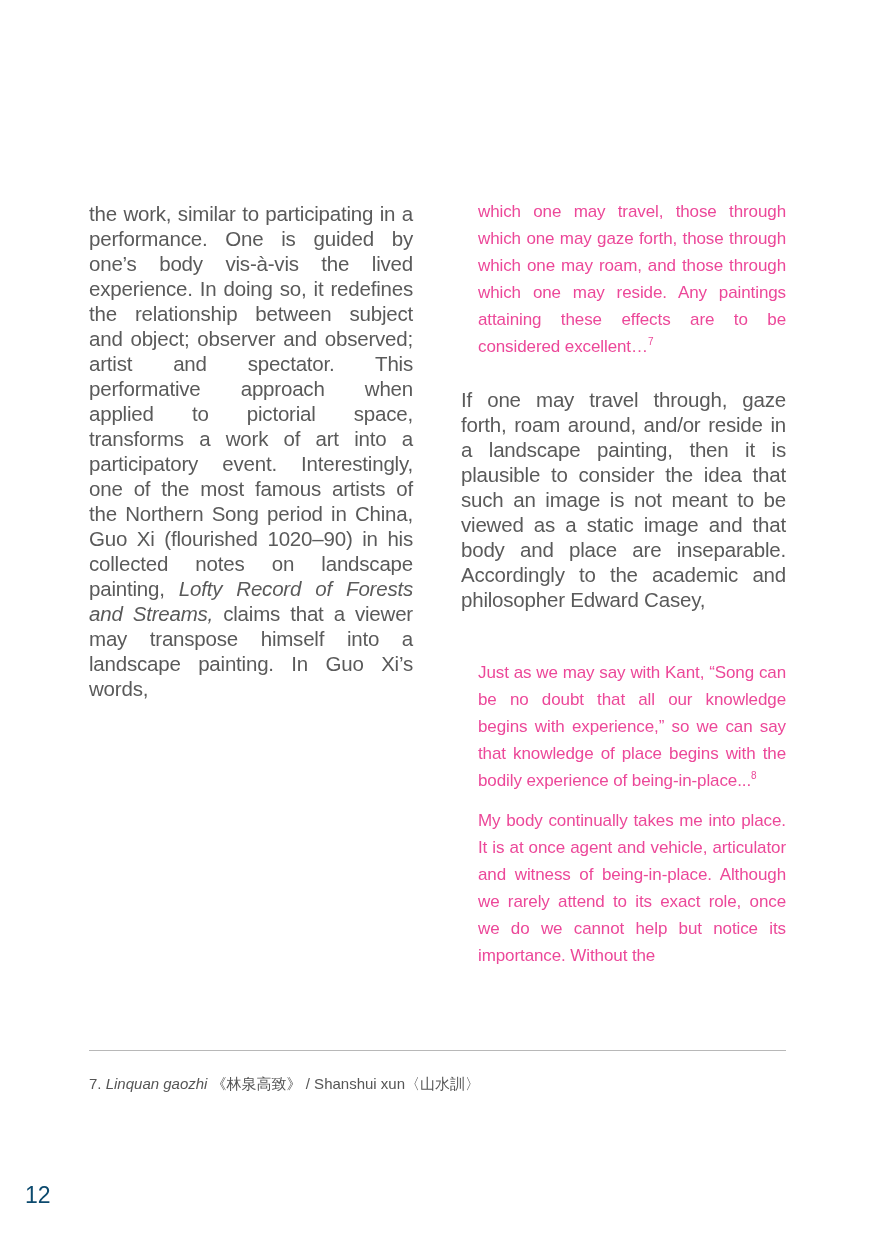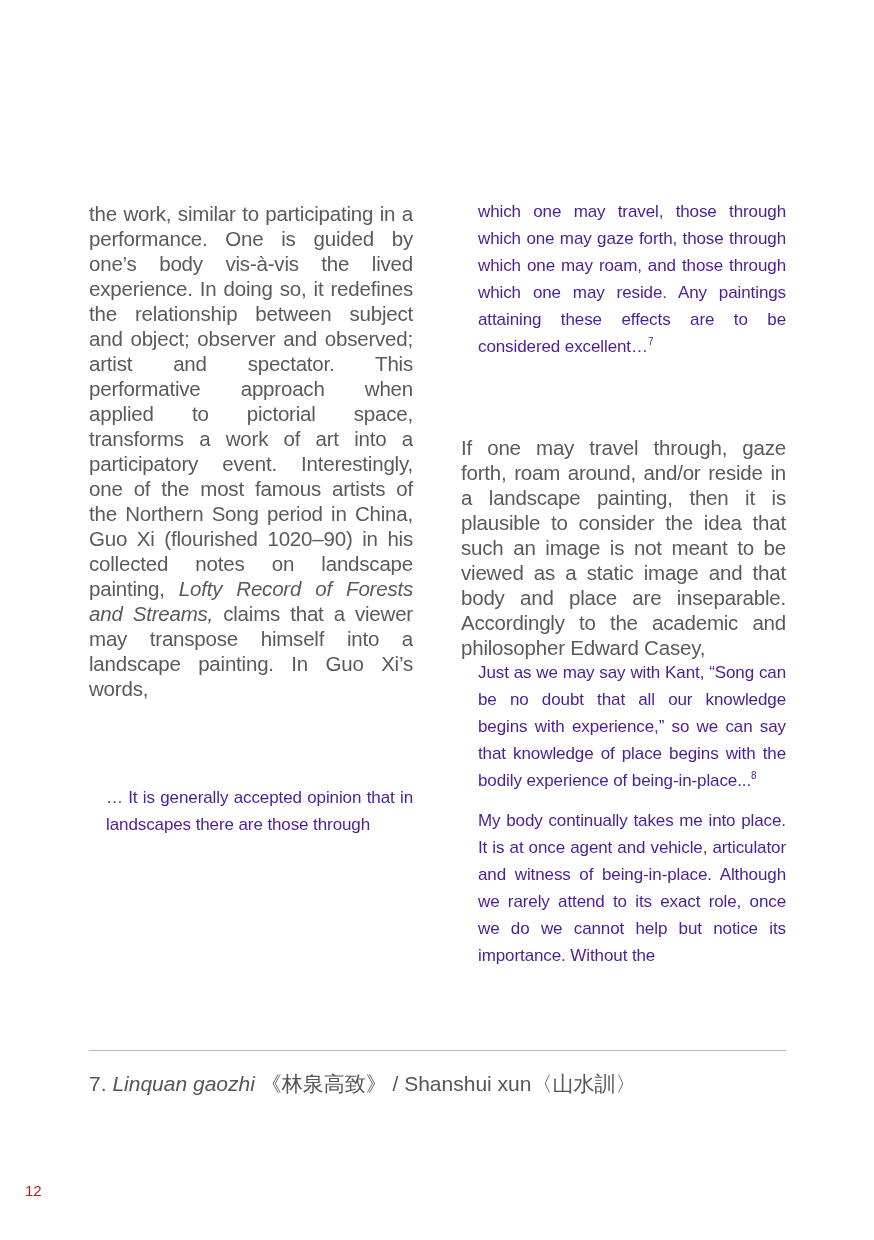--- a/index.html
+++ b/index.html
@@ -21,21 +21,21 @@
     }
     .body-text {
       font-size: 20.5px;
       line-height: 25px;
       color: #5a5a5a;
       letter-spacing: -0.2px;
     }
     .quote-text {
       font-size: 17px;
       line-height: 27px;
-      color: #4c1d95;
+      color: #ec4899;
       letter-spacing: -0.1px;
     }
     p { margin: 0; }
     .left-main {
       left: 89px;
       top: 201px;
       width: 324px;
     }
     .left-quote {
       left: 106px;
@@ -44,21 +44,20 @@
     }
     .right-quote1 {
       left: 478px;
       top: 198px;
       width: 308px;
     }
     .right-main {
       left: 461px;
       top: 387px;
       width: 325px;
-      margin-top: 48px;
     }
     .right-quote2 {
       left: 478px;
       top: 659px;
       width: 308px;
     }
     .gap-para { margin-top: 13px; }
     em { font-style: italic; }
     sup {
       font-size: 10px;
@@ -70,42 +69,41 @@
       left: 89px;
       top: 1050px;
       width: 697px;
       height: 1px;
       background: #b8b8b8;
     }
     .footnote {
       position: absolute;
       left: 89px;
       top: 1074px;
-      font-size: 21px;
+      font-size: 15px;
       line-height: 20px;
       color: #555555;
       white-space: nowrap;
     }
     .page-number {
       position: absolute;
       left: 25px;
       top: 1182px;
-      font-size: 15px;
-      color: #b91c1c;
+      font-size: 23px;
+      color: #0c4a6e;
     }
   </style>
 </head>
 <body>
 
 <div class="col body-text left-main">
   <p><span>the work, similar to participating in a performance. One is guided by one’s body vis-à-vis the lived experience. In doing so, it redefines the relationship between subject and object; observer and observed; artist and spectator. This performative approach when applied to pictorial space, transforms a work of art into a participatory event. Interestingly, one of the most famous artists of the Northern Song period in China, Guo Xi (flourished 1020–90) in his collected notes on landscape painting, </span><em>Lofty Record of Forests and Streams,</em><span> claims that a viewer may transpose himself into a landscape painting. In Guo Xi’s words,</span></p>
 </div>
 
 <div class="col quote-text left-quote">
-  <p class="gap-para">… It is generally accepted opinion that in landscapes there are those through</p>
 </div>
 
 <div class="col quote-text right-quote1">
   <p><span>which one may travel, those through which one may gaze forth, those through which one may roam, and those through which one may reside. Any paintings attaining these effects are to be considered excellent…</span><sup>7</sup></p>
 </div>
 
 <div class="col body-text right-main">
   <p>If one may travel through, gaze forth, roam around, and/or reside in a landscape painting, then it is plausible to consider the idea that such an image is not meant to be viewed as a static image and that body and place are inseparable. Accordingly to the academic and philosopher Edward Casey,</p>
 </div>
 

